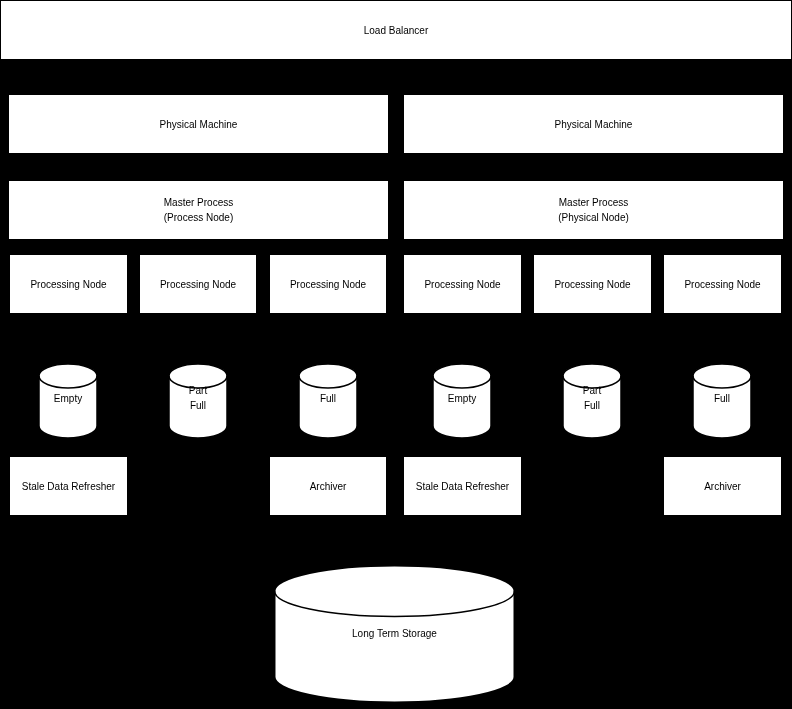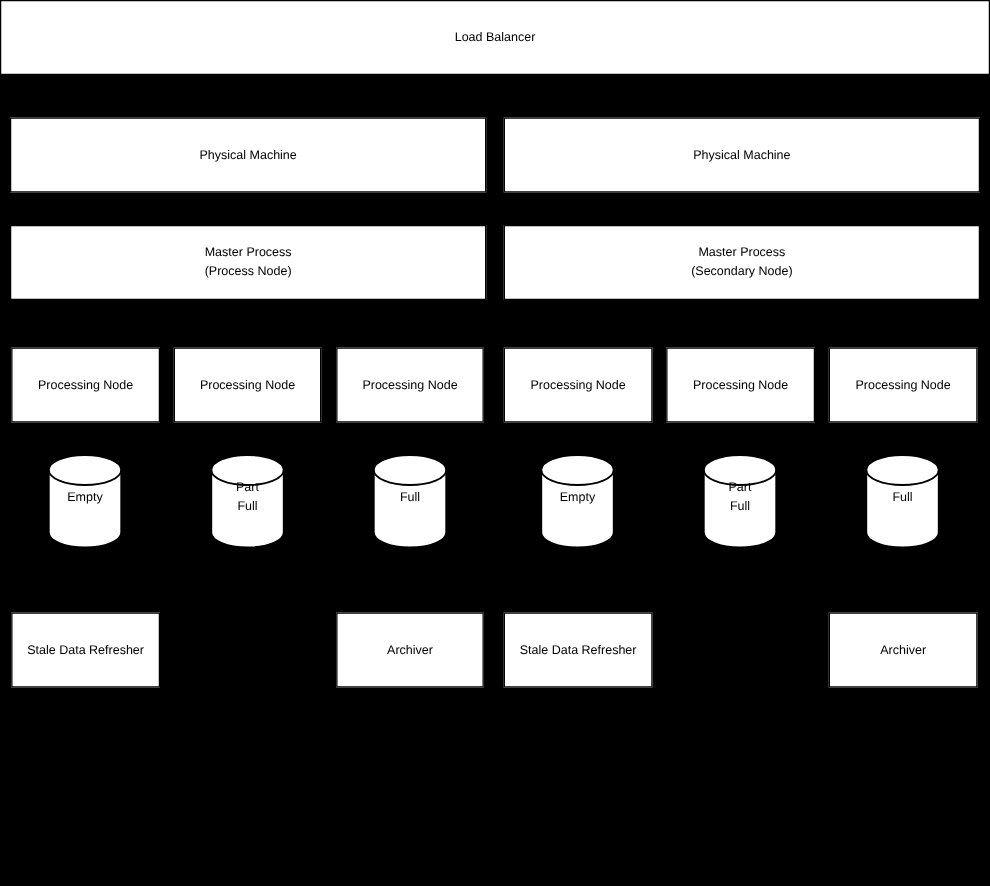--- a/index.html
+++ b/index.html
@@ -16,39 +16,39 @@
     border:1px solid var(--shape-stroke,#000000);
     display:flex; flex-direction:column;
     align-items:center; justify-content:center;
     text-align:center; line-height:15px;
   }
   .lb  { left:0;   top:0;   width:792px; height:60px; }
   .r2  { top:94px;  height:60px; }
   .r3  { top:180px; height:60px; }
   .c-left  { left:8px;   width:381px; }
   .c-right { left:403px; width:381px; }
-  .r4  { top:278px; height:60px; }
+  .r4  { top:254px; height:60px; }
   .pn1 { left:9px;   width:119px; }
   .pn2 { left:139px; width:118px; }
   .pn3 { left:269px; width:118px; }
   .pn4 { left:403px; width:119px; }
   .pn5 { left:533px; width:119px; }
   .pn6 { left:663px; width:119px; }
   .cyl { position:absolute; top:363px; width:60px; height:76px; }
   .cy1 { left:38px; }  .cy2 { left:168px; } .cy3 { left:298px; }
   .cy4 { left:432px; } .cy5 { left:562px; } .cy6 { left:692px; }
   .cyl svg, .storage svg { position:absolute; left:0; top:0; width:100%; height:100%; display:block; }
   .cyl-label {
     position:absolute; left:0; top:0; right:0; bottom:0;
     display:flex; flex-direction:column;
     align-items:center; justify-content:center;
     text-align:center; line-height:15px; padding-bottom:6px;
   }
   .cyl-label span { display:block; }
-  .r6  { top:490px; height:60px; }
+  .r6  { top:456px; height:60px; }
   .wk1 { left:9px;   width:119px; }
   .wk2 { left:269px; width:118px; }
   .wk3 { left:403px; width:119px; }
   .wk4 { left:663px; width:119px; }
   .storage { position:absolute; left:273px; top:564px; width:243px; height:141px; }
   .storage .cyl-label { padding-bottom:2px; }
   .shape-body { fill:var(--shape-fill,#ffffff); stroke:var(--shape-stroke,#000000); }
   .shape-line { fill:none; stroke:var(--shape-stroke,#000000); }
   .sw15 { stroke-width:1.5; }
   .sw2  { stroke-width:2; }
@@ -68,21 +68,21 @@
   <div class="node r2 c-right">
     <span>Physical Machine</span>
   </div>
 
   <div class="node r3 c-left">
     <span>Master Process</span>
     <span>(Process Node)</span>
   </div>
   <div class="node r3 c-right">
     <span>Master Process</span>
-    <span>(Secondary Node)</span>
+    <span>(Physical Node)</span>
   </div>
 
   <div class="node r4 pn1">
     <span>Processing Node</span>
   </div>
   <div class="node r4 pn2">
     <span>Processing Node</span>
   </div>
   <div class="node r4 pn3">
     <span>Processing Node</span>
@@ -164,14 +164,23 @@
   <div class="node r6 wk2">
     <span>Archiver</span>
   </div>
   <div class="node r6 wk3">
     <span>Stale Data Refresher</span>
   </div>
   <div class="node r6 wk4">
     <span>Archiver</span>
   </div>
 
+  <div class="storage">
+    <svg viewBox="0 0 243 141" aria-hidden="true">
+      <path class="shape-body sw2" d="M1.5,27 A120,25.5 0 0 1 241.5,27 L241.5,113 A120,25.5 0 0 1 1.5,113 Z"></path>
+      <path class="shape-line sw15" d="M1.5,27 A120,25.5 0 0 0 241.5,27"></path>
+    </svg>
+    <div class="cyl-label">
+      <span>Long Term Storage</span>
+    </div>
+  </div>
 
 </div>
 
 </body></html>

